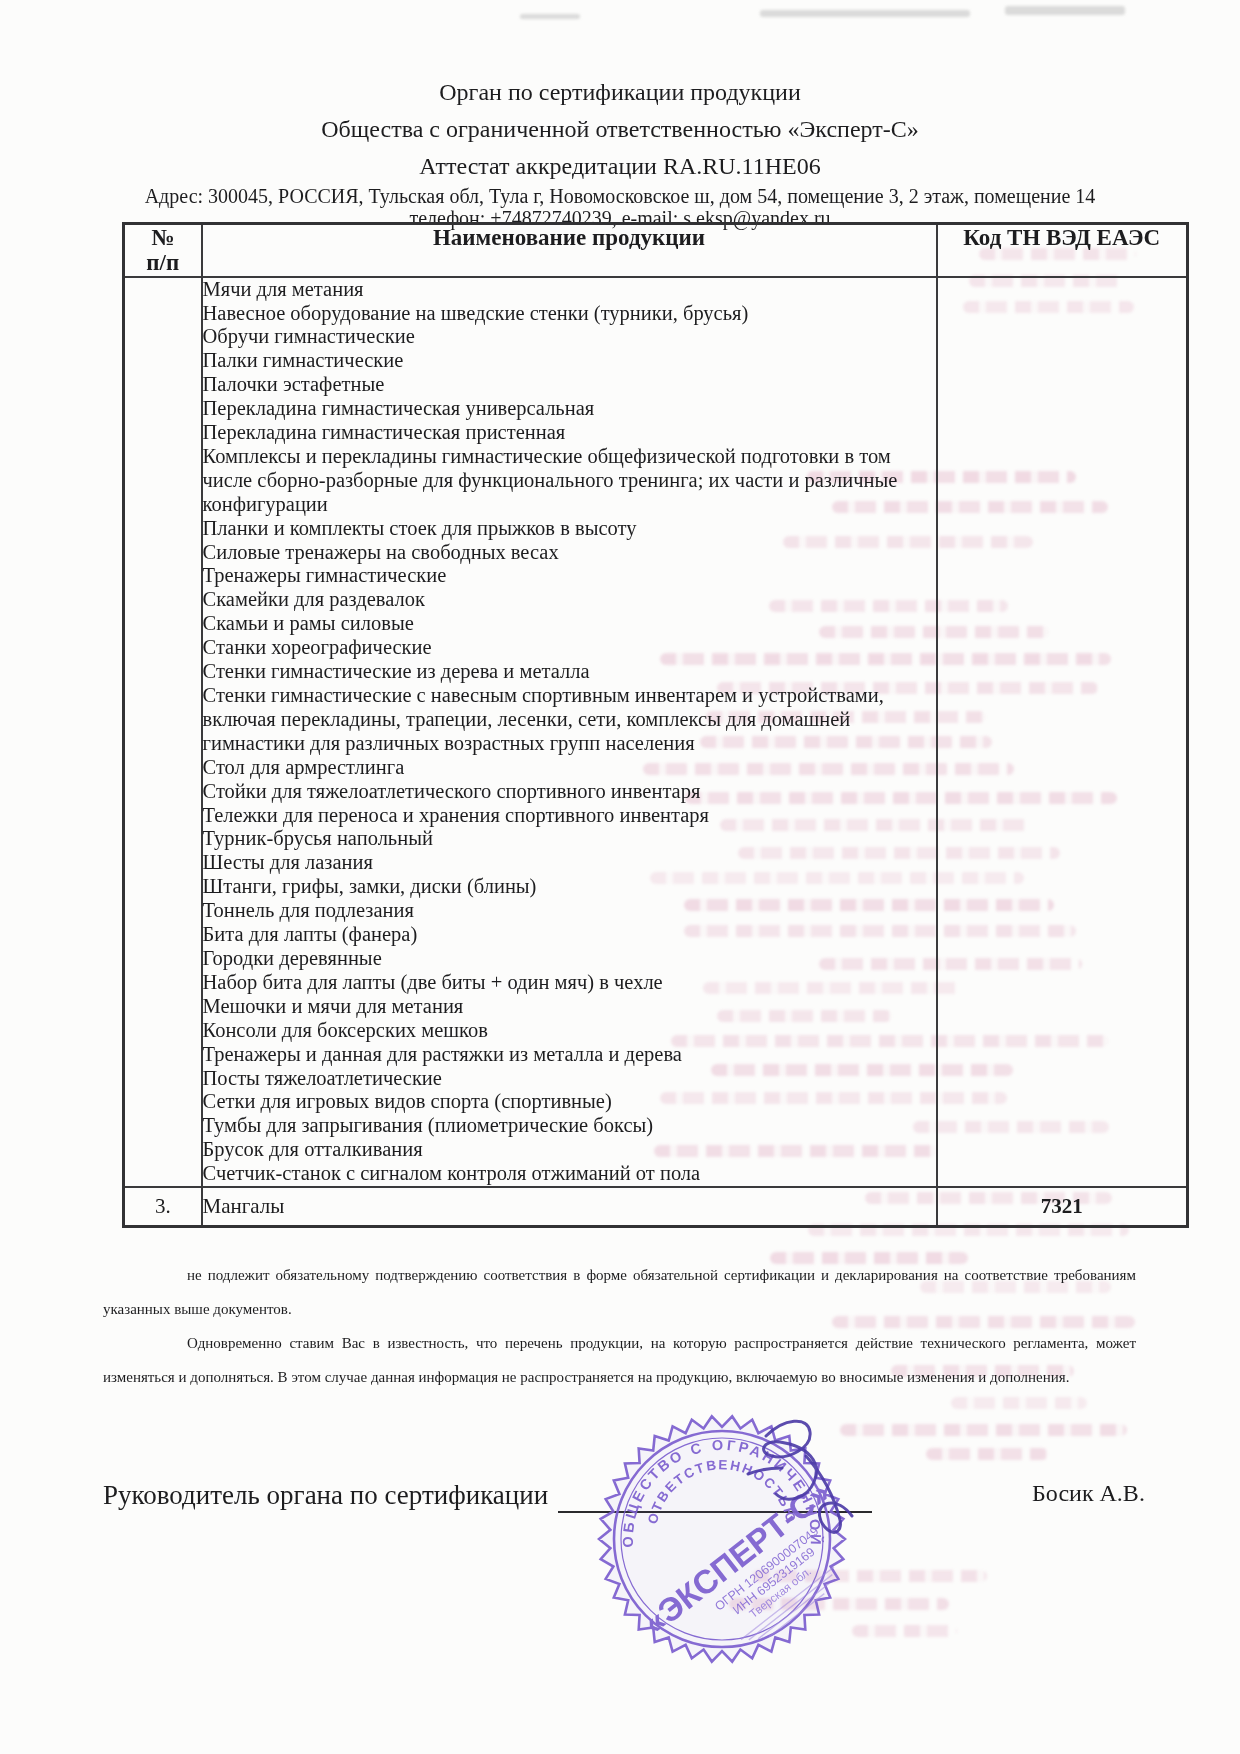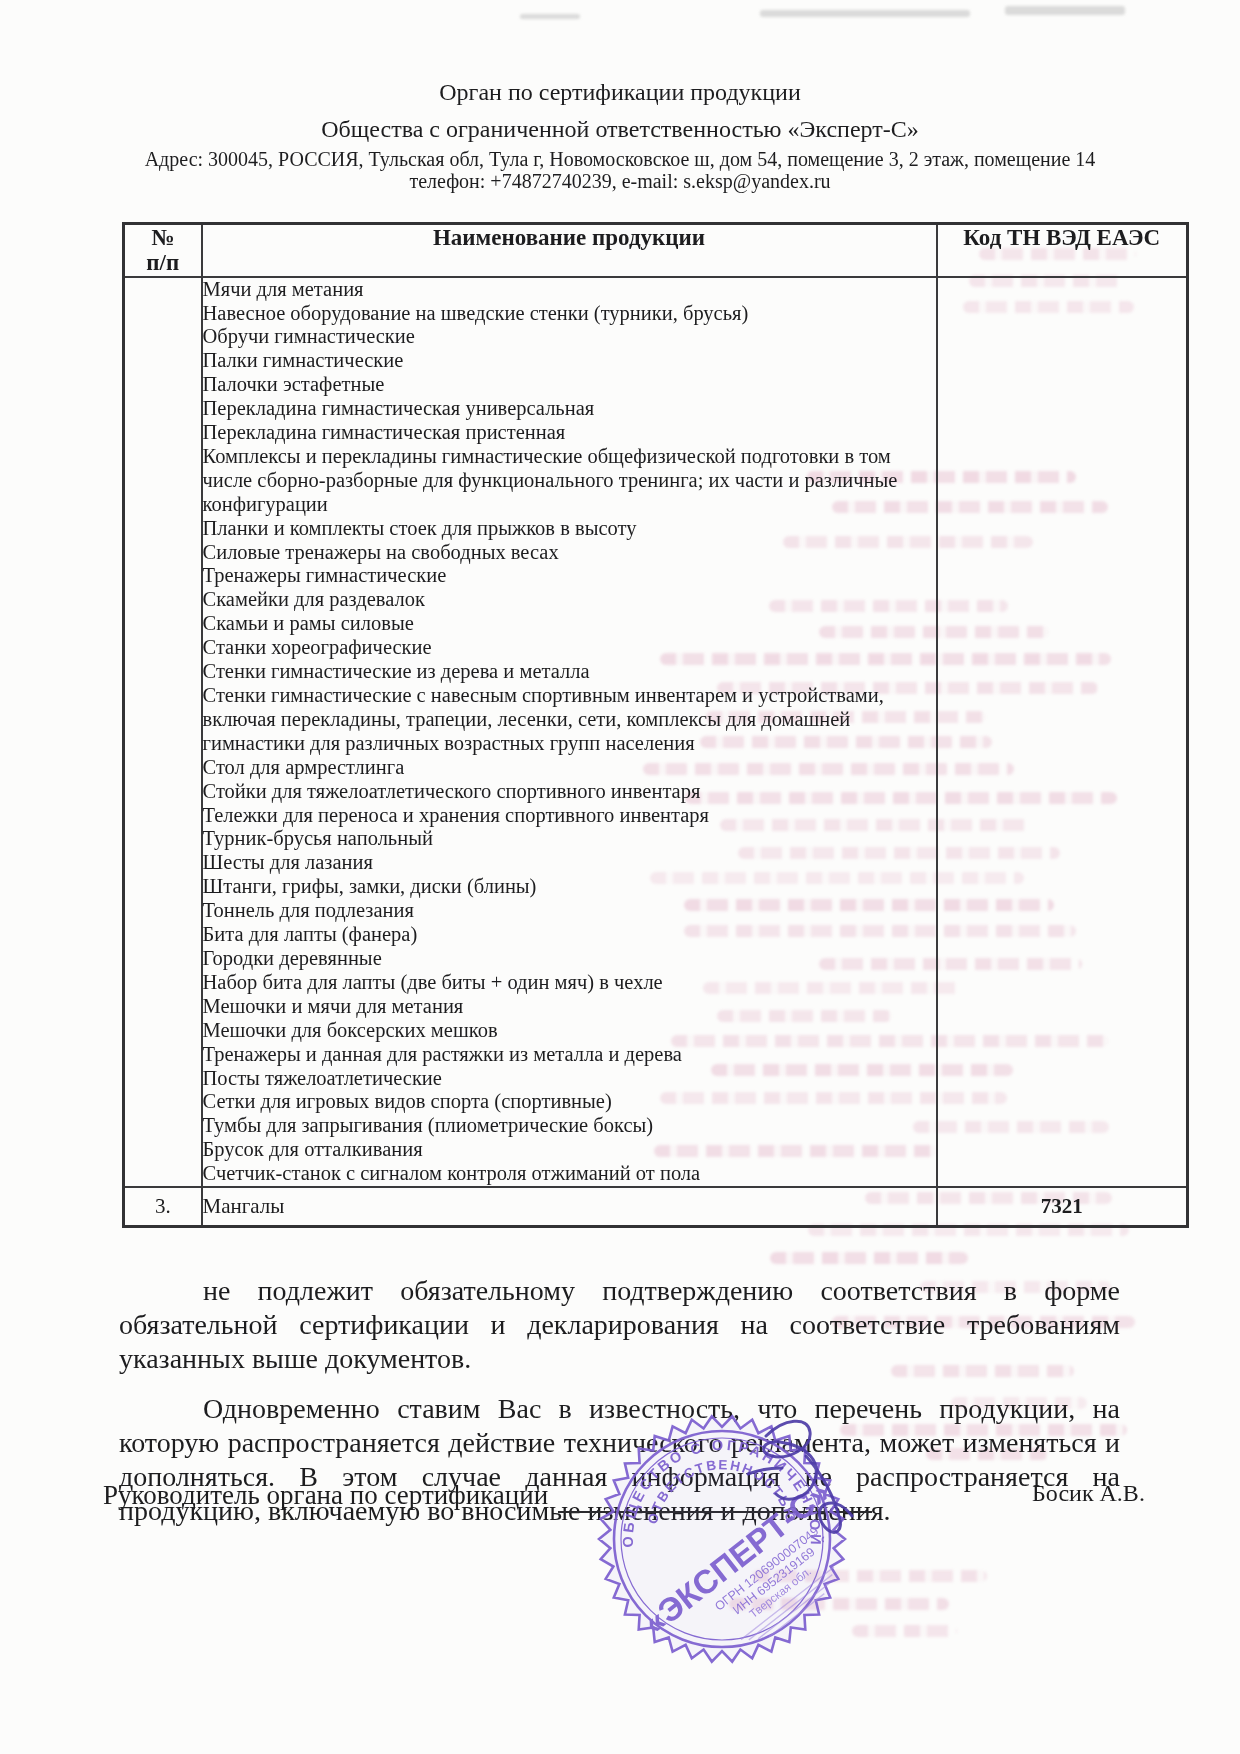--- a/index.html
+++ b/index.html
@@ -37,21 +37,21 @@
   .product-line{line-height:23.9px;}
   td.cell-num{font-size:21px;text-align:center;vertical-align:middle;padding-top:2px;}
   td.cell-code{font-size:21px;font-weight:600;text-align:center;vertical-align:middle;}
   tr.row-mangal td{height:37px;vertical-align:middle;}
   tr.row-mangal td.cell-items{font-size:21px;}
   
   .body-text{
     position:absolute;left:103px;top:1258px;width:1033px;z-index:2;
   }
   .body-text p{
-    margin:16px;font-size:28px;line-height:34px;
+    margin:0;font-size:15px;line-height:34px;
     text-align:justify;text-indent:84px;
   }
   
   .sig-role{position:absolute;left:103px;top:1480px;font-size:27px;z-index:2;}
   .sig-name{position:absolute;left:1032px;top:1480px;font-size:24px;z-index:2;}
   .sig-line{position:absolute;left:558px;top:1511px;width:314px;border-top:2px solid #2b2b2d;z-index:3;}
   
   .stamp{position:absolute;left:597px;top:1414px;width:250px;height:250px;z-index:4;opacity:.93;}
   .stamp text{font-family:"Liberation Sans","DejaVu Sans",sans-serif;}
   .autograph{position:absolute;left:688px;top:1404px;width:210px;height:150px;z-index:5;}
@@ -67,20 +67,21 @@
   .speck{position:absolute;background:rgba(120,120,118,.25);filter:blur(1.5px);border-radius:3px;z-index:1;}
 </style>
 </head>
 <body>
 
 <div class="page">
 
   <div class="doc-header">
     <div class="t">Орган по сертификации продукции</div>
     <div class="t">Общества с ограниченной ответственностью «Эксперт-С»</div>
+    <div class="t">Аттестат аккредитации RA.RU.11НЕ06</div>
     <div class="s">Адрес: 300045, РОССИЯ, Тульская обл, Тула г, Новомосковское ш, дом 54, помещение 3, 2 этаж, помещение 14</div>
     <div class="s">телефон: +74872740239, e-mail: s.eksp@yandex.ru</div>
   </div>
 
   <table class="products">
     <colgroup>
         <col class="c1">
         <col class="c2">
         <col class="c3">
       </colgroup>
@@ -116,21 +117,21 @@
             <div class="product-line">Стойки для тяжелоатлетического спортивного инвентаря</div>
             <div class="product-line">Тележки для переноса и хранения спортивного инвентаря</div>
             <div class="product-line">Турник-брусья напольный</div>
             <div class="product-line">Шесты для лазания</div>
             <div class="product-line">Штанги, грифы, замки, диски (блины)</div>
             <div class="product-line">Тоннель для подлезания</div>
             <div class="product-line">Бита для лапты (фанера)</div>
             <div class="product-line">Городки деревянные</div>
             <div class="product-line">Набор бита для лапты (две биты + один мяч) в чехле</div>
             <div class="product-line">Мешочки и мячи для метания</div>
-            <div class="product-line">Мешочки для боксерских мешков</div>
+            <div class="product-line">Консоли для боксерских мешков</div>
             <div class="product-line">Тренажеры и данная для растяжки из металла и дерева</div>
             <div class="product-line">Посты тяжелоатлетические</div>
             <div class="product-line">Сетки для игровых видов спорта (спортивные)</div>
             <div class="product-line">Тумбы для запрыгивания (плиометрические боксы)</div>
             <div class="product-line">Брусок для отталкивания</div>
             <div class="product-line">Счетчик-станок с сигналом контроля отжиманий от пола</div>
           </td>
         <td class="cell-code"></td>
       </tr>
       <tr class="row-mangal">

